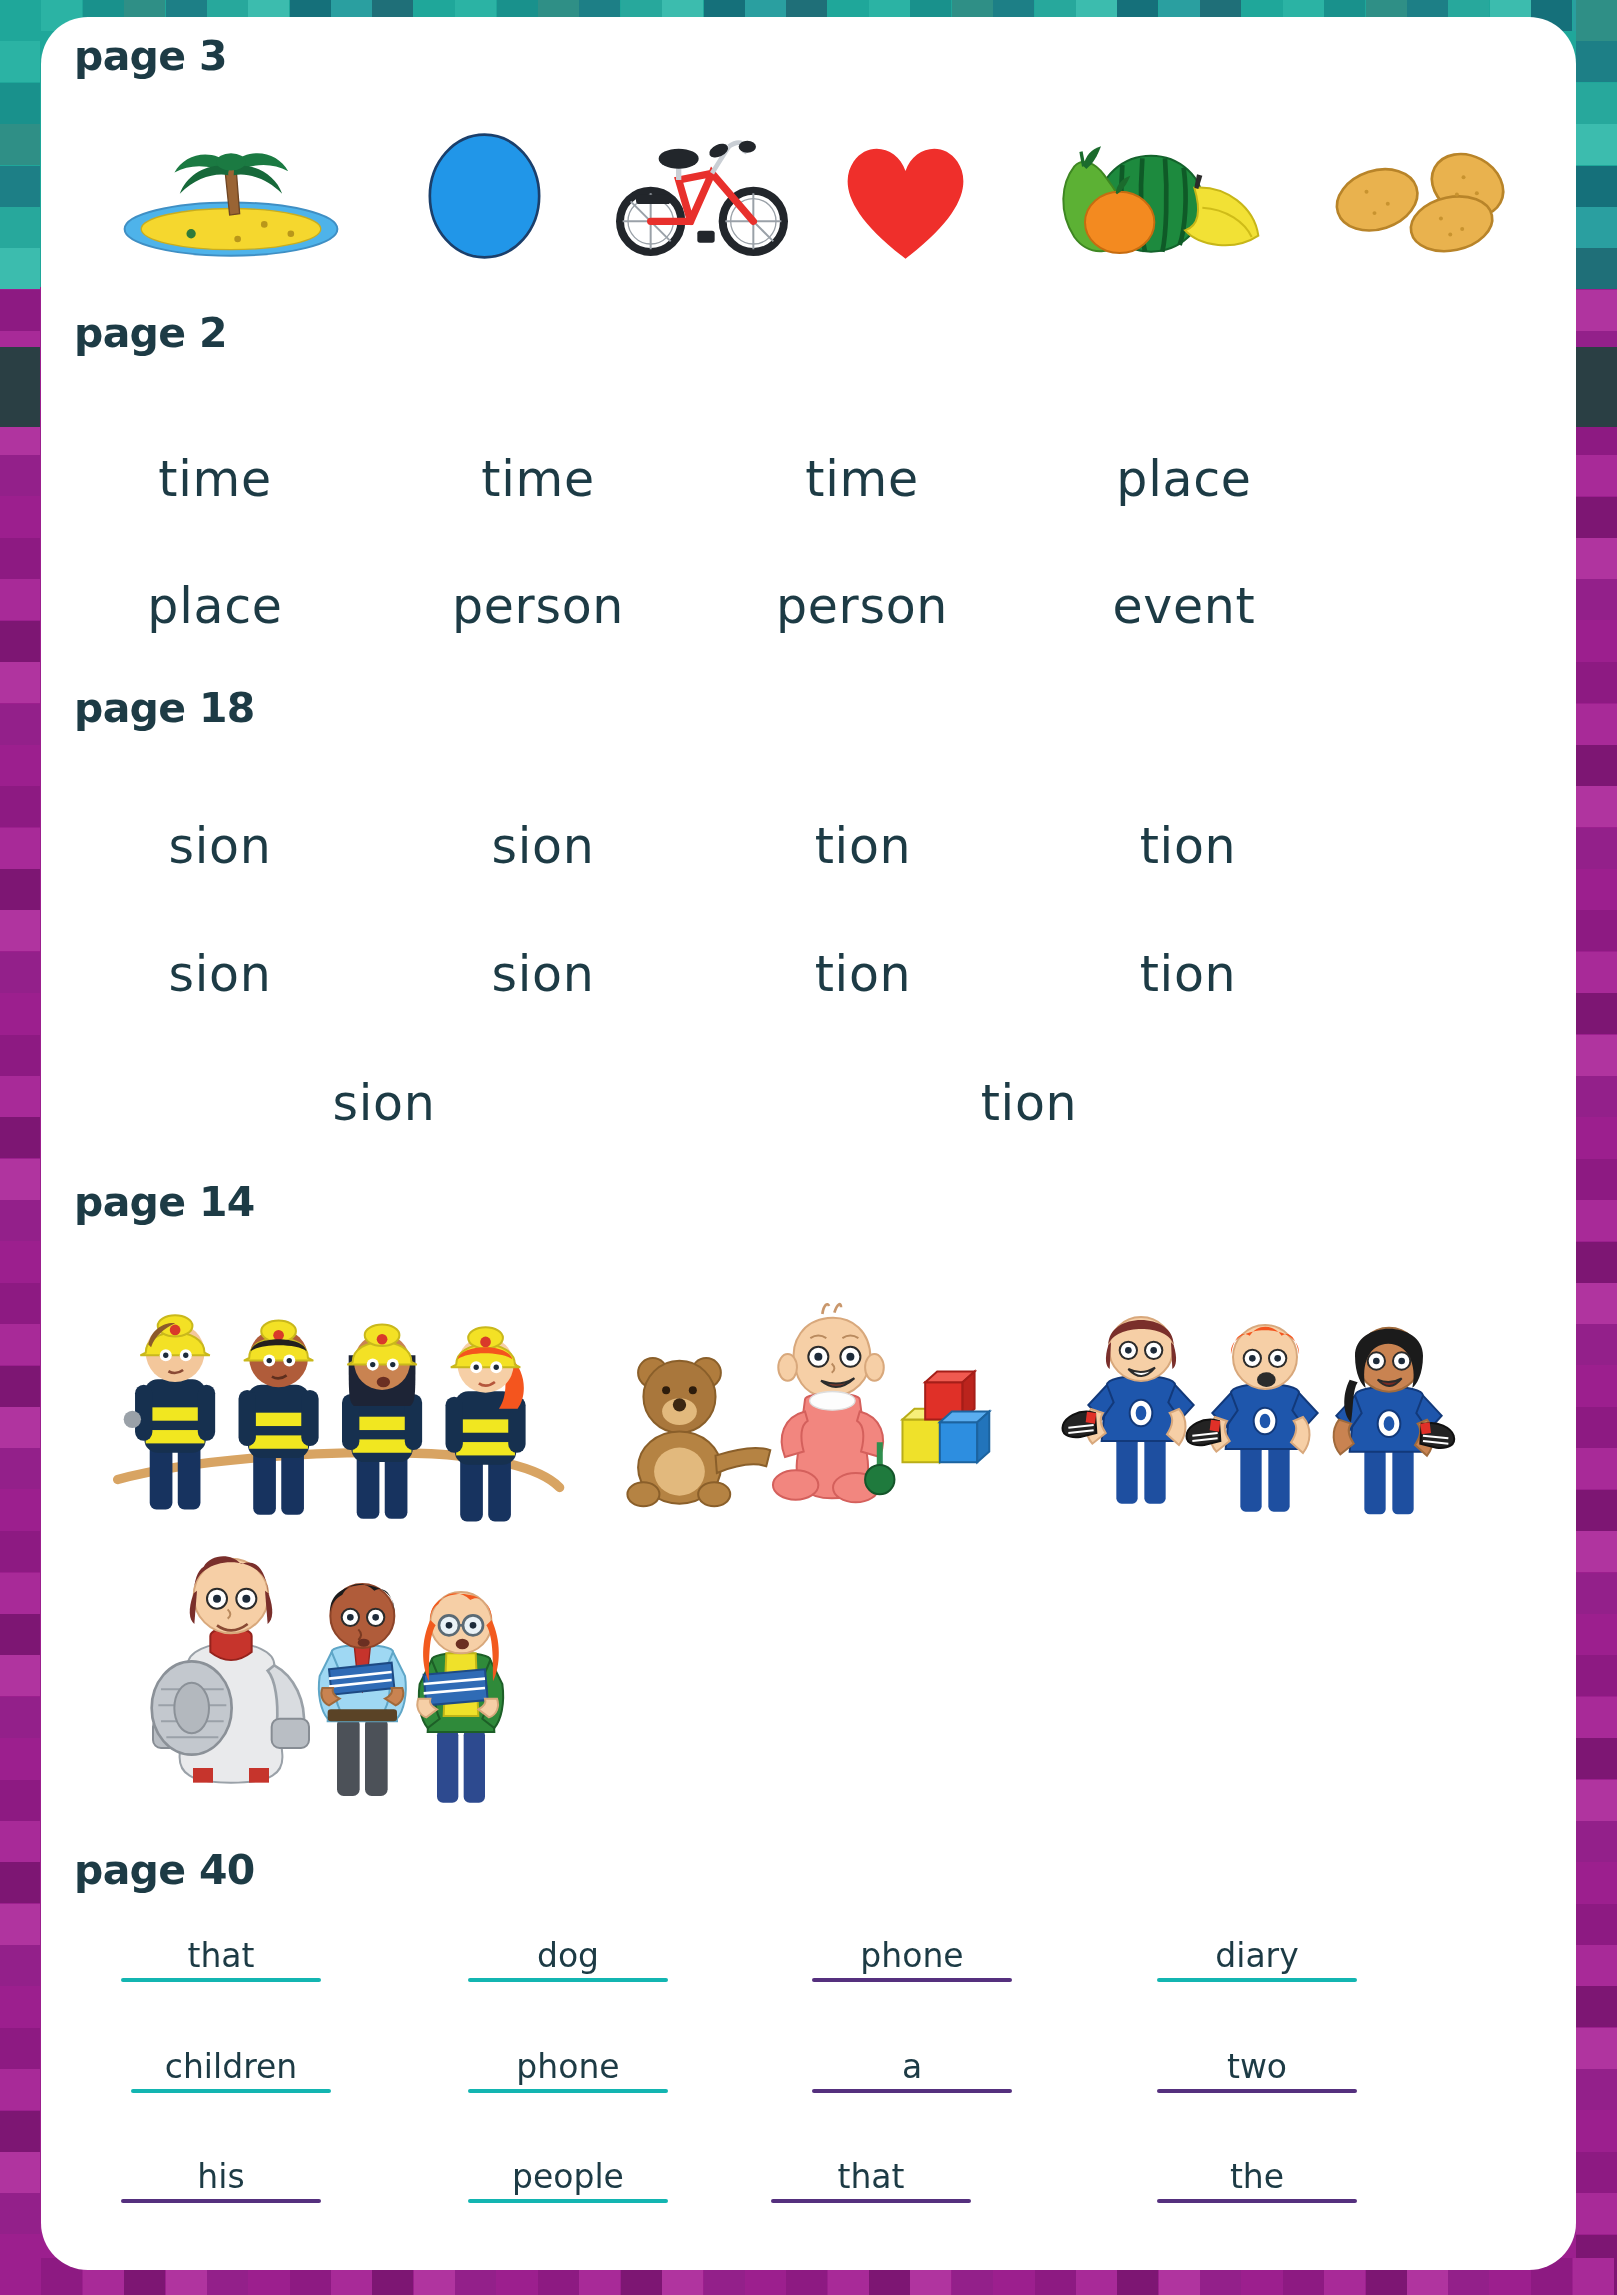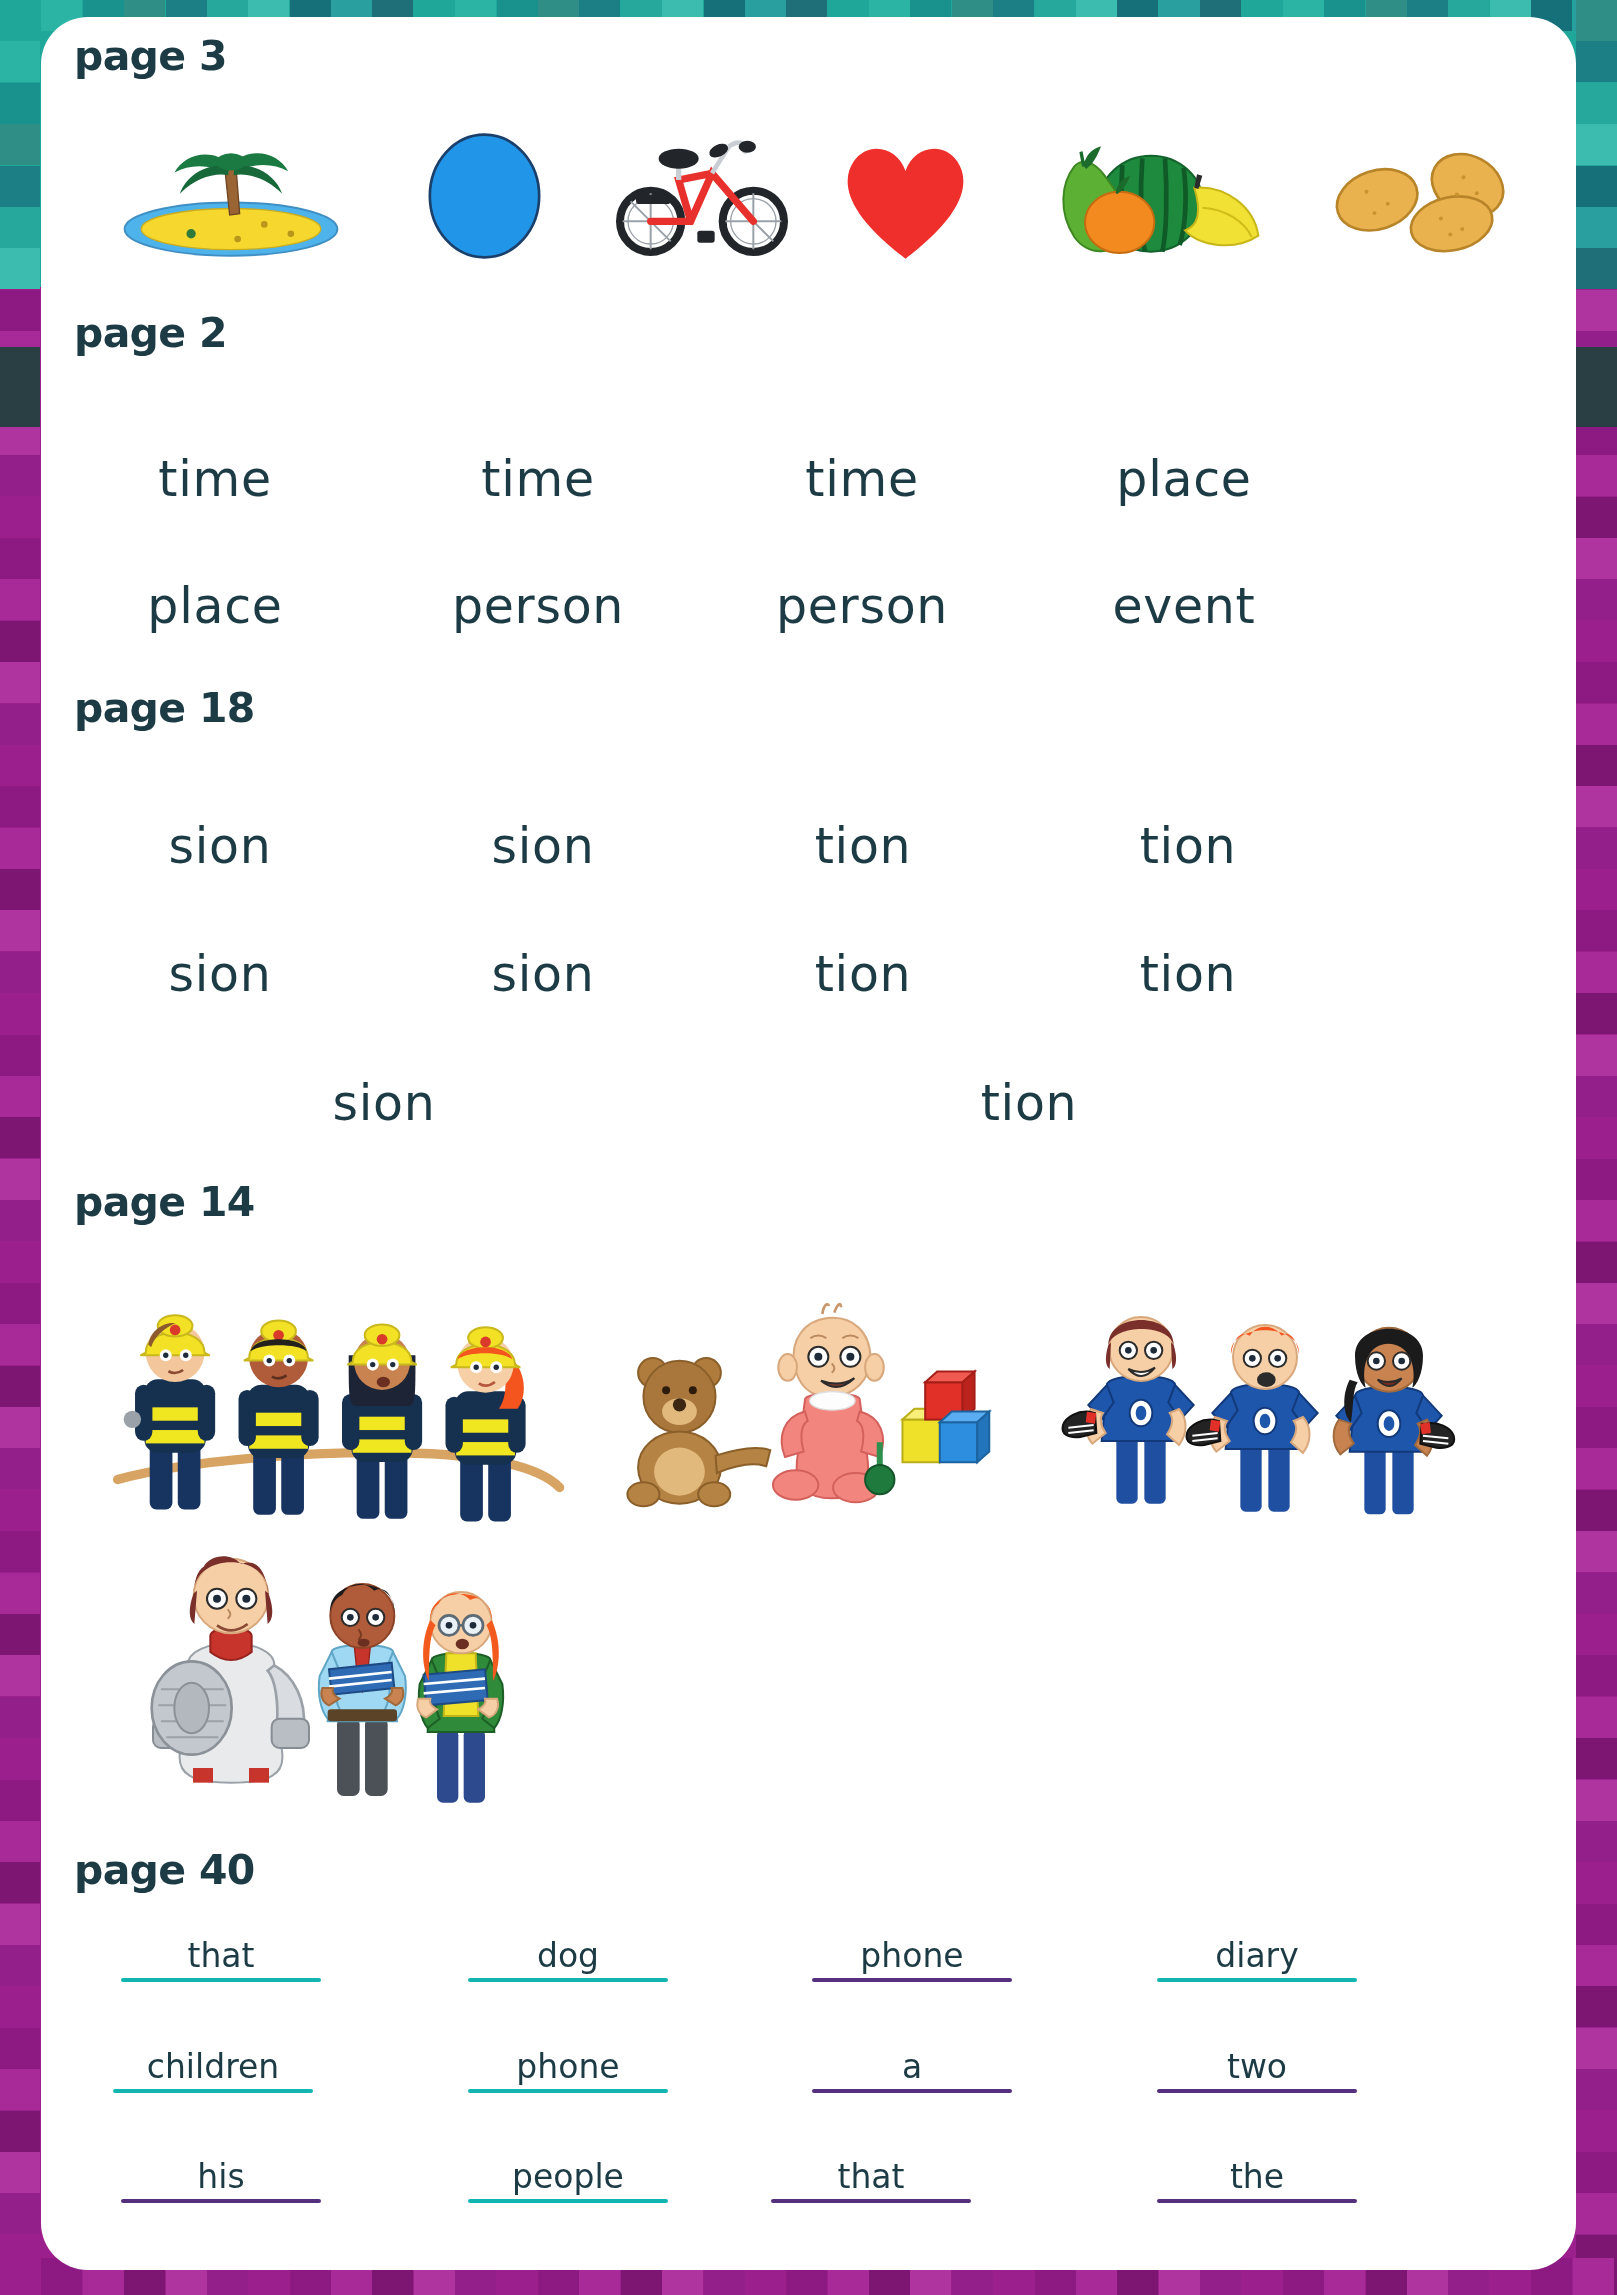--- a/index.html
+++ b/index.html
@@ -740,21 +740,21 @@
   </div>
   <div class="ans-cell" style="left:871px;top:1922px;width:200px;">
     <div class="ans-word">phone</div>
     <div class="ans-rule" style="background:#55307e;"></div>
   </div>
   <div class="ans-cell" style="left:1216px;top:1922px;width:200px;">
     <div class="ans-word">diary</div>
     <div class="ans-rule" style="background:#13b5b1;"></div>
   </div>
 
-  <div class="ans-cell" style="left:172px;top:2033px;width:200px;">
+  <div class="ans-cell" style="left:190px;top:2033px;width:200px;">
     <div class="ans-word">children</div>
     <div class="ans-rule" style="background:#13b5b1;"></div>
   </div>
   <div class="ans-cell" style="left:527px;top:2033px;width:200px;">
     <div class="ans-word">phone</div>
     <div class="ans-rule" style="background:#13b5b1;"></div>
   </div>
   <div class="ans-cell" style="left:871px;top:2033px;width:200px;">
     <div class="ans-word">a</div>
     <div class="ans-rule" style="background:#55307e;"></div>

